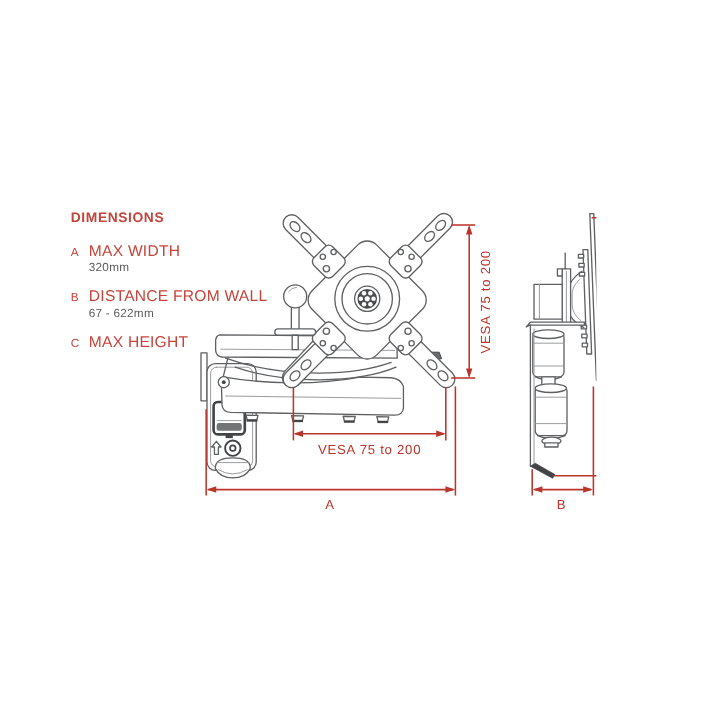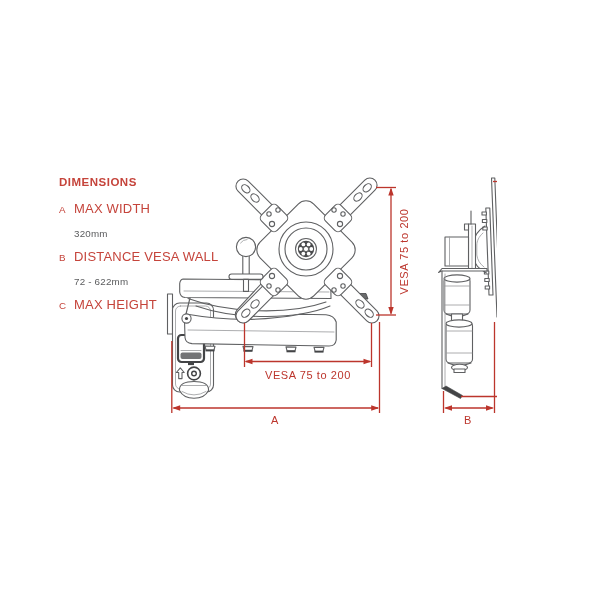--- a/index.html
+++ b/index.html
@@ -4,21 +4,21 @@
 <style>
   html,body{margin:0;padding:0;background:#fff;}
   .canvas{position:relative;width:497px;height:600px;background:#ffffff;overflow:hidden;
           font-family:"Liberation Sans", sans-serif;}
   .dims-panel{position:absolute;left:59px;top:176px;width:150px;}
   .dims-title{color:#c5443b;font-size:11.5px;font-weight:700;letter-spacing:.5px;margin:0 0 13px 0;}
   .dim-item{margin-bottom:10px;}
   .dim-row{display:flex;align-items:baseline;}
   .dim-letter{color:#c5443b;font-size:9.8px;font-weight:400;width:15px;flex:0 0 15px;letter-spacing:.2px;}
   .dim-label{color:#c5443b;font-size:13px;font-weight:400;letter-spacing:.2px;white-space:nowrap;}
-  .dim-value{color:#5b5c5e;font-size:9.8px;margin-left:15px;margin-top:12px;letter-spacing:.2px;}
+  .dim-value{color:#5b5c5e;font-size:9.8px;margin-left:15px;margin-top:2px;letter-spacing:.2px;}
   svg{position:absolute;left:0;top:0;}
   .ln{fill:none;stroke:#5f6062;stroke-width:1.1;stroke-linecap:round;stroke-linejoin:round;}
   .lnf{fill:#ffffff;stroke:#5f6062;stroke-width:1.1;stroke-linejoin:round;}
   .lt{fill:none;stroke:#97989a;stroke-width:.8;stroke-linecap:round;}
   .dk{fill:#434446;stroke:none;}
   .red{stroke:#bc352c;stroke-width:1.3;fill:none;}
   .redf{fill:#bc352c;stroke:none;}
   .redtx{fill:#bc352c;font-size:11px;letter-spacing:.6px;font-family:"Liberation Sans",sans-serif;}
 </style>
 </head>
@@ -33,23 +33,23 @@
       <div class="dim-row">
         <span class="dim-letter">A</span>
         <span class="dim-label">MAX WIDTH</span>
       </div>
       <div class="dim-value">320mm</div>
     </div>
 
     <div class="dim-item">
       <div class="dim-row">
         <span class="dim-letter">B</span>
-        <span class="dim-label">DISTANCE VESA WALL</span>
+        <span class="dim-label">DISTANCE FROM WALL</span>
       </div>
-      <div class="dim-value">72 - 622mm</div>
+      <div class="dim-value">67 - 622mm</div>
     </div>
 
     <div class="dim-item">
       <div class="dim-row">
         <span class="dim-letter">C</span>
         <span class="dim-label">MAX HEIGHT</span>
       </div>
     </div>
   </div>
 

